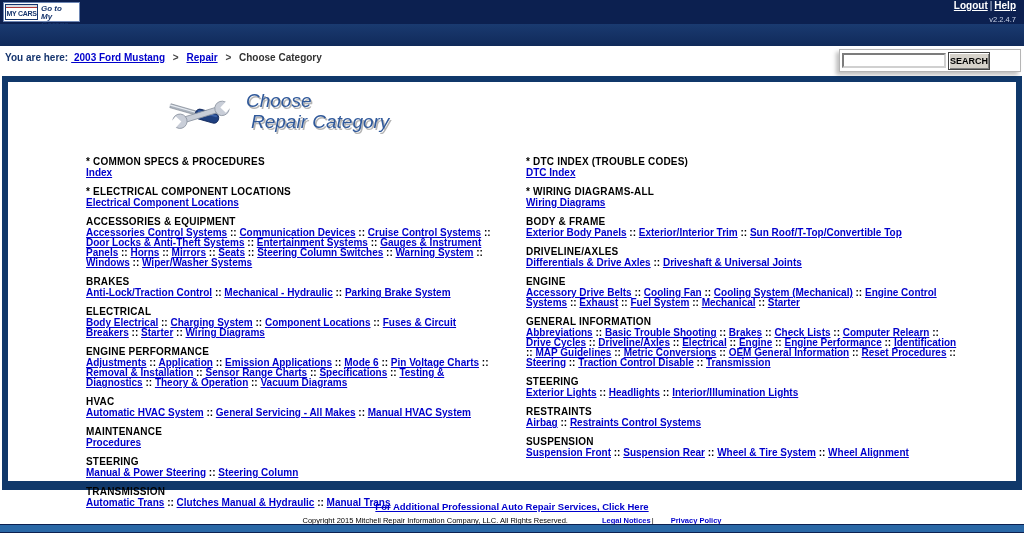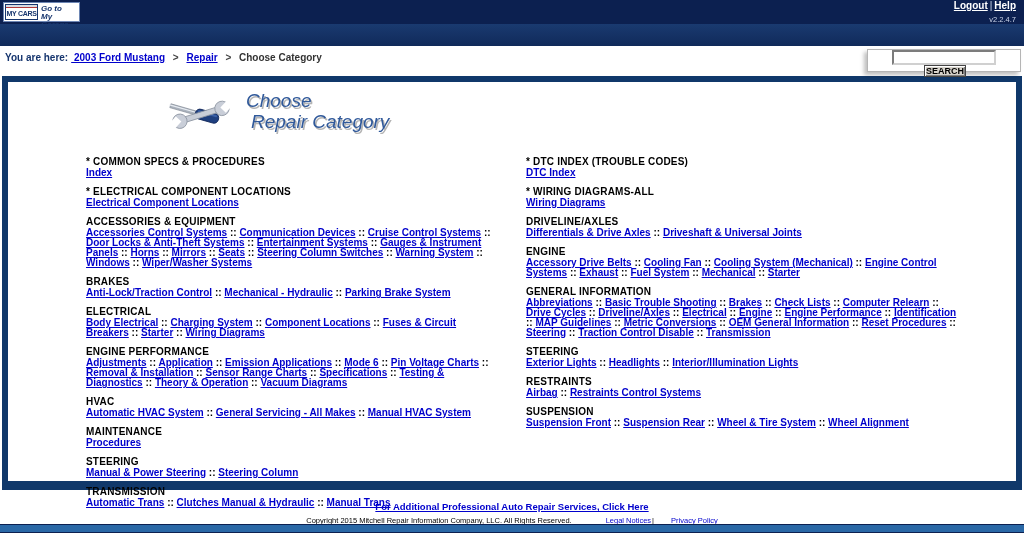--- a/index.html
+++ b/index.html
@@ -43,23 +43,23 @@
          background:#17578d; text-decoration:underline; border-left:1px solid #0c2b58; }
   .tab.active { background:#0d2a5c; }
 
   
   .crumbrow { position:absolute; top:46px; left:0; width:1024px; height:30px; background:#fff; }
   .breadcrumb { position:absolute; left:5px; top:6px; font-size:10px; font-weight:bold; color:#16356e; }
   .crumb-link { color:#0000cc; text-decoration:underline; margin:0 3px; }
   .crumb-sep { color:#444; margin:0 2px; font-weight:bold; }
   .crumb-current { color:#333; margin-left:3px; }
 
-  .search-panel { position:absolute; right:3px; top:3px; width:154px; height:23px; background:#fff;
+  .search-panel { position:absolute; right:3px; top:3px; width:182px; height:23px; background:#fff;
                   border:1px solid #b5b5b5; box-shadow:-3px 3px 4px rgba(0,0,0,0.25);
-                  display:flex; align-items:center; padding:0 2px; z-index:5;flex-direction:column; }
+                  display:flex; align-items:center; padding:0 2px; z-index:5; }
   .search-input { width:104px; height:15px; border:2px inset #d0d0d0; font-size:10px; padding:0 2px; }
   .search-btn { margin-left:2px; width:42px; height:18px; background:#d6d2ca; color:#000;
                 font-size:9px; font-weight:bold; font-family:"Liberation Sans",sans-serif;
                 border:1px solid #444;
                 box-shadow:inset 1px 1px 0 #fff, inset -1px -1px 0 #808080; cursor:pointer; }
 
   
   .frame { position:absolute; top:76px; left:2px; width:1020px; height:414px; background:#fff;
            border:6px solid #10386a; border-bottom-width:9px; }
 
@@ -76,21 +76,21 @@
   .section { margin-bottom:9px; }
   .sec-heading { font-size:10px; font-weight:bold; color:#000; line-height:10px; margin-bottom:1px; letter-spacing:0.2px; }
   .sec-links { font-size:10px; font-weight:bold; line-height:10px; color:#000; }
   .cat-link { color:#0000cc; text-decoration:underline; }
   .link-sep { color:#000; }
 
   
   .footer { position:absolute; top:496px; left:0; width:1024px; text-align:center; }
   .footer-link { font-size:9.5px; font-weight:bold; color:#0000cc; text-decoration:underline; }
   .copyline { font-size:7.5px; color:#000; margin-top:2px; }
-  .copyline a { color:#0000cc; text-decoration:underline; font-weight:normal;padding-left:16px; }
+  .copyline a { color:#0000cc; text-decoration:underline; font-weight:bold;padding-left:16px; }
   .copyline .pipe { margin:0 1px; }
   .copyline .gap { display:inline-block; width:18px; }
   .toplink { display:inline-block; margin-top:2px; font-size:9.5px; font-weight:bold; color:#0000cc; text-decoration:underline; }
 
   .bottombar { position:absolute; bottom:0; left:0; width:1024px; height:9px; background:#2a68a6;
                border-top:1px solid #0c2050; border-bottom:1px solid #0c2050; }
 </style>
 </head>
 <body>
 
@@ -208,20 +208,24 @@
     <div class="col-right">
         <div class="section">
           <div class="sec-heading">* DTC INDEX (TROUBLE CODES)</div>
           <div class="sec-links"><a class="cat-link">DTC Index</a></div>
         </div>
         <div class="section">
           <div class="sec-heading">* WIRING DIAGRAMS-ALL</div>
           <div class="sec-links"><a class="cat-link">Wiring Diagrams</a></div>
         </div>
         <div class="section">
+          <div class="sec-heading">BODY &amp; FRAME</div>
+          <div class="sec-links"><a class="cat-link">Exterior Body Panels</a><span class="link-sep"> :: </span><a class="cat-link">Exterior/Interior Trim</a><span class="link-sep"> :: </span><a class="cat-link">Sun Roof/T-Top/Convertible Top</a></div>
+        </div>
+        <div class="section">
           <div class="sec-heading">DRIVELINE/AXLES</div>
           <div class="sec-links"><a class="cat-link">Differentials &amp; Drive Axles</a><span class="link-sep"> :: </span><a class="cat-link">Driveshaft &amp; Universal Joints</a></div>
         </div>
         <div class="section">
           <div class="sec-heading">ENGINE</div>
           <div class="sec-links"><a class="cat-link">Accessory Drive Belts</a><span class="link-sep"> :: </span><a class="cat-link">Cooling Fan</a><span class="link-sep"> :: </span><a class="cat-link">Cooling System (Mechanical)</a><span class="link-sep"> :: </span><a class="cat-link">Engine Control Systems</a><span class="link-sep"> :: </span><a class="cat-link">Exhaust</a><span class="link-sep"> :: </span><a class="cat-link">Fuel System</a><span class="link-sep"> :: </span><a class="cat-link">Mechanical</a><span class="link-sep"> :: </span><a class="cat-link">Starter</a></div>
         </div>
         <div class="section">
           <div class="sec-heading">GENERAL INFORMATION</div>
           <div class="sec-links"><a class="cat-link">Abbreviations</a><span class="link-sep"> :: </span><a class="cat-link">Basic Trouble Shooting</a><span class="link-sep"> :: </span><a class="cat-link">Brakes</a><span class="link-sep"> :: </span><a class="cat-link">Check Lists</a><span class="link-sep"> :: </span><a class="cat-link">Computer Relearn</a><span class="link-sep"> :: </span><a class="cat-link">Drive Cycles</a><span class="link-sep"> :: </span><a class="cat-link">Driveline/Axles</a><span class="link-sep"> :: </span><a class="cat-link">Electrical</a><span class="link-sep"> :: </span><a class="cat-link">Engine</a><span class="link-sep"> :: </span><a class="cat-link">Engine Performance</a><span class="link-sep"> :: </span><a class="cat-link">Identification</a><span class="link-sep"> :: </span><a class="cat-link">MAP Guidelines</a><span class="link-sep"> :: </span><a class="cat-link">Metric Conversions</a><span class="link-sep"> :: </span><a class="cat-link">OEM General Information</a><span class="link-sep"> :: </span><a class="cat-link">Reset Procedures</a><span class="link-sep"> :: </span><a class="cat-link">Steering</a><span class="link-sep"> :: </span><a class="cat-link">Traction Control Disable</a><span class="link-sep"> :: </span><a class="cat-link">Transmission</a></div>

